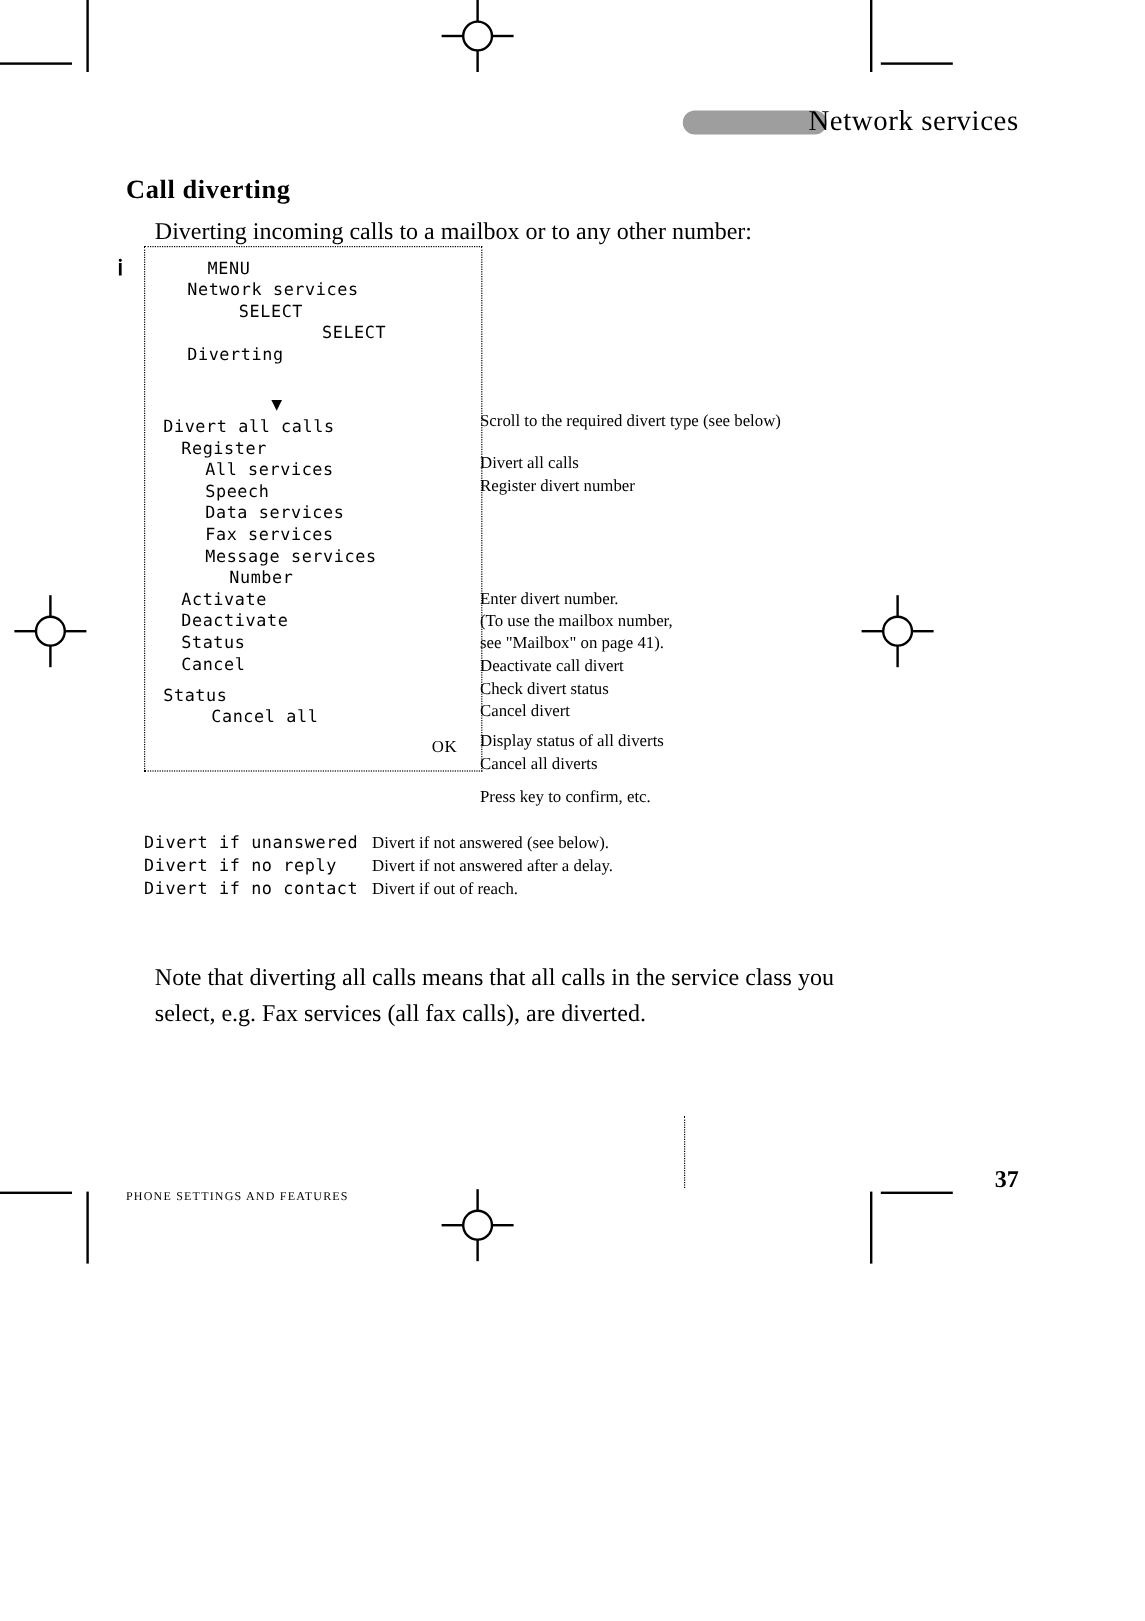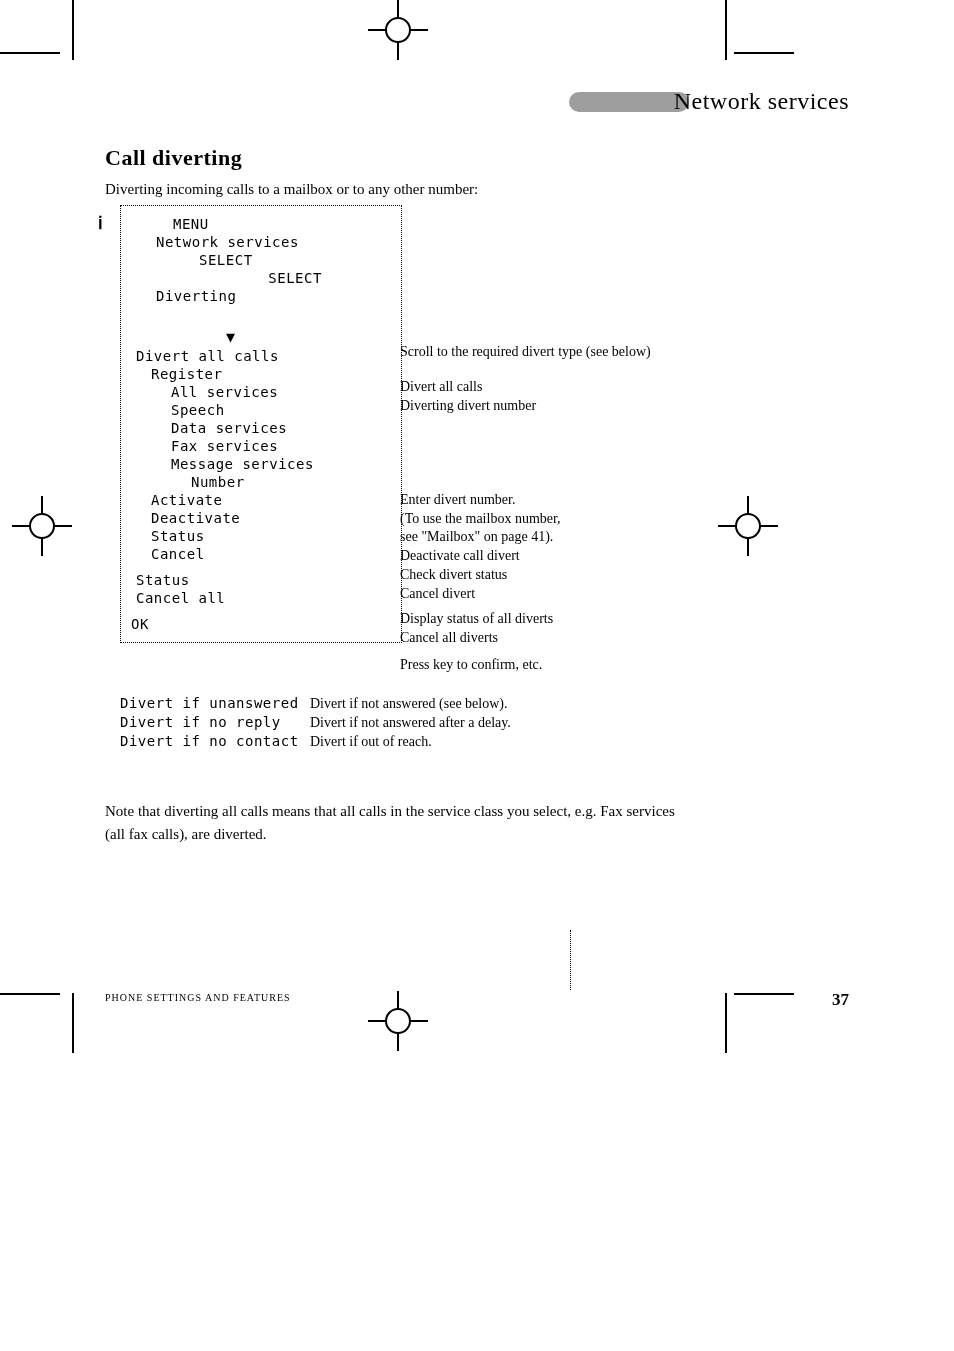--- a/index.html
+++ b/index.html
@@ -102,55 +102,58 @@
   .info-row { margin: 2px 0; }
   .indent1 { padding-left: 20px; }
   .indent2 { padding-left: 40px; }
   .indent3 { padding-left: 60px; }
   .arrow-down {
     text-align: left;
     padding-left: 95px;
     font-size: 15px;
   }
   .ok-right {
+    text-align: right;
     padding-right: 10px;
+    font-family: Liberation Serif, serif;
   }
 
   
   .info-icon {
     position: absolute;
     left: 98px;
     top: 210px;
     font-family: "Times New Roman", serif;
     font-size: 18px;
     font-weight: bold;
   }
 
   
   .para {
     position: absolute;
     font-family: "Times New Roman", Times, serif;
-    font-size: 15px;
+    font-size: 20px;
     line-height: 1.5;
+    margin-left: 24px;
   }
 
   .footer-left {
     position: absolute;
     left: 105px;
     bottom: 348px;
     font-family: "Times New Roman", Times, serif;
     font-size: 10px;
     letter-spacing: 1px;
   }
   .page-num {
     position: absolute;
     right: 105px;
-    bottom: 341px;
-    font-family: "Times New Roman", Times, serif;
-    font-size: 17px;
+    bottom: 356px;
+    font-family: "Times New Roman", Times, serif;
+    font-size: 20px;
     font-weight: bold;
   }
 
   .dotted-vspan {
     position: absolute;
     border-left: 1.5px dotted #000;
     width: 0;
   }
 
   .heading-bold {
@@ -229,30 +232,30 @@
   <div class="pixel info-row indent2">Data services</div>
   <div class="pixel info-row indent2">Fax services</div>
   <div class="pixel info-row indent2">Message services</div>
   <div class="pixel info-row indent3">Number</div>
   <div class="pixel info-row indent1">Activate</div>
   <div class="pixel info-row indent1">Deactivate</div>
   <div class="pixel info-row indent1">Status</div>
   <div class="pixel info-row indent1">Cancel</div>
   <div style="height:6px;"></div>
   <div class="pixel info-row" style="padding-left:5px;">Status</div>
-  <div class="pixel info-row" style="padding-left:5px;">Cancel all</div>
+  <div class="pixel info-row" style="padding-left:5px;margin-left:40px;">Cancel all</div>
   <div style="height:6px;"></div>
   <div class="pixel info-row ok-right">OK</div>
 </div>
 
 <div class="small-serif" style="position:absolute; left:400px; top:343px; width:280px;">
   <div style="margin-bottom:2px;">Scroll to the required divert type (see below)</div>
   <div style="height:14px;"></div>
   <div>Divert all calls</div>
-  <div>Diverting divert number</div>
+  <div>Register divert number</div>
   <div style="height:75px;"></div>
   <div>Enter divert number.</div>
   <div>(To use the mailbox number,</div>
   <div>see "Mailbox" on page 41).</div>
   <div style="height:-4px;"></div>
   <div>Deactivate call divert</div>
   <div>Check divert status</div>
   <div>Cancel divert</div>
   <div style="height:6px;"></div>
   <div>Display status of all diverts</div>

